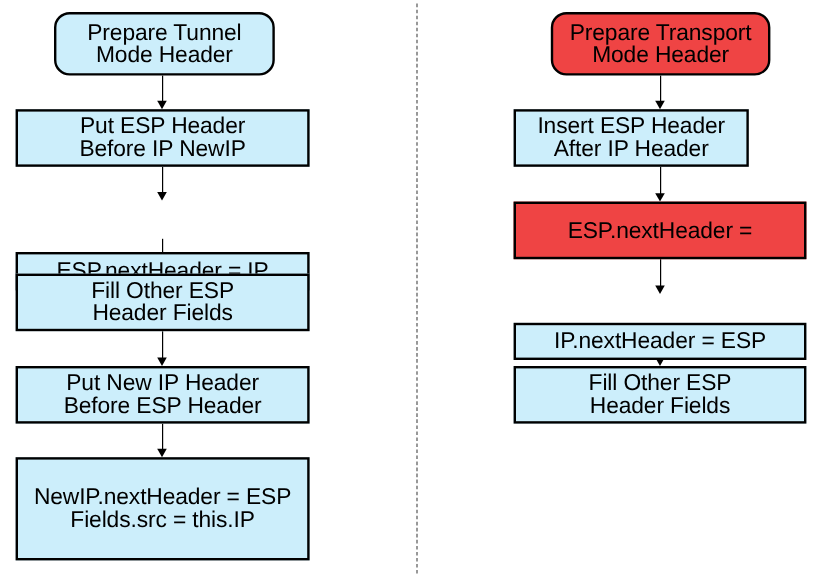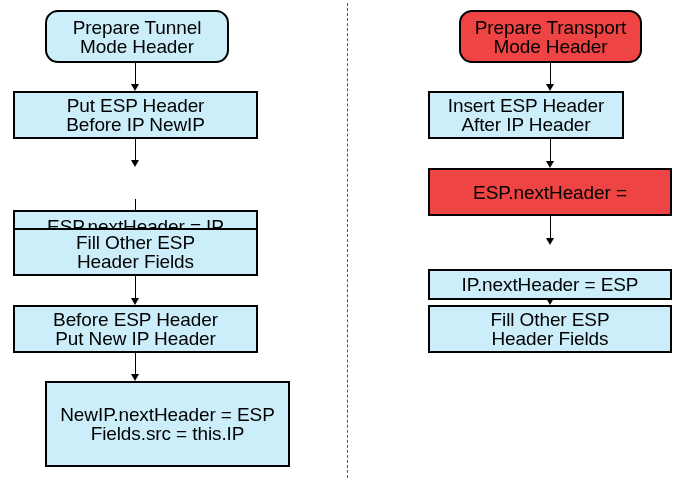--- a/index.html
+++ b/index.html
@@ -87,24 +87,24 @@
       <span class="line">Before IP NewIP</span>
     </div>
     <div class="node" style="left: 13px; top: 167px; width: 245px; height: 32px; background: rgb(204, 238, 251); border-color: rgb(0, 0, 0); margin-top: 43px;">
       <span class="line">ESP.nextHeader = IP</span>
     </div>
     <div class="node" style="left: 13px; top: 228px; width: 245px; height: 48px; background: rgb(204, 238, 251); border-color: rgb(0, 0, 0);">
       <span class="line">Fill Other ESP</span>
       <span class="line">Header Fields</span>
     </div>
     <div class="node" style="left: 13px; top: 305px; width: 245px; height: 48px; background: rgb(204, 238, 251); border-color: rgb(0, 0, 0);">
+      <span class="line">Put New IP Header</span>
       <span class="line">Before ESP Header</span>
-      <span class="line">Put New IP Header</span>
     </div>
-    <div class="node" style="left: 13px; top: 381px; width: 245px; height: 86px; background: rgb(204, 238, 251); border-color: rgb(0, 0, 0); margin-left: 32px;">
+    <div class="node" style="left: 13px; top: 381px; width: 245px; height: 86px; background: rgb(204, 238, 251); border-color: rgb(0, 0, 0);">
       <span class="line">NewIP.nextHeader = ESP</span>
       <span class="line">Fields.src = this.IP</span>
     </div>
     <div class="arrow" style="left: 550px; top: 63px; height: 23px; border-left-color: rgb(0, 0, 0);"></div>
     <div class="arrowhead" style="left: 546.3px; top: 84px; border-top-color: rgb(0, 0, 0);"></div>
     <div class="arrow" style="left: 550px; top: 139px; height: 24px; border-left-color: rgb(0, 0, 0);"></div>
     <div class="arrowhead" style="left: 546.3px; top: 161px; border-top-color: rgb(0, 0, 0);"></div>
     <div class="arrow" style="left: 550px; top: 216px; height: 24px; border-left-color: rgb(0, 0, 0);"></div>
     <div class="arrowhead" style="left: 546.3px; top: 238px; border-top-color: rgb(0, 0, 0);"></div>
     <div class="arrow" style="left: 550px; top: 276px; height: 24px; border-left-color: rgb(0, 0, 0);"></div>

